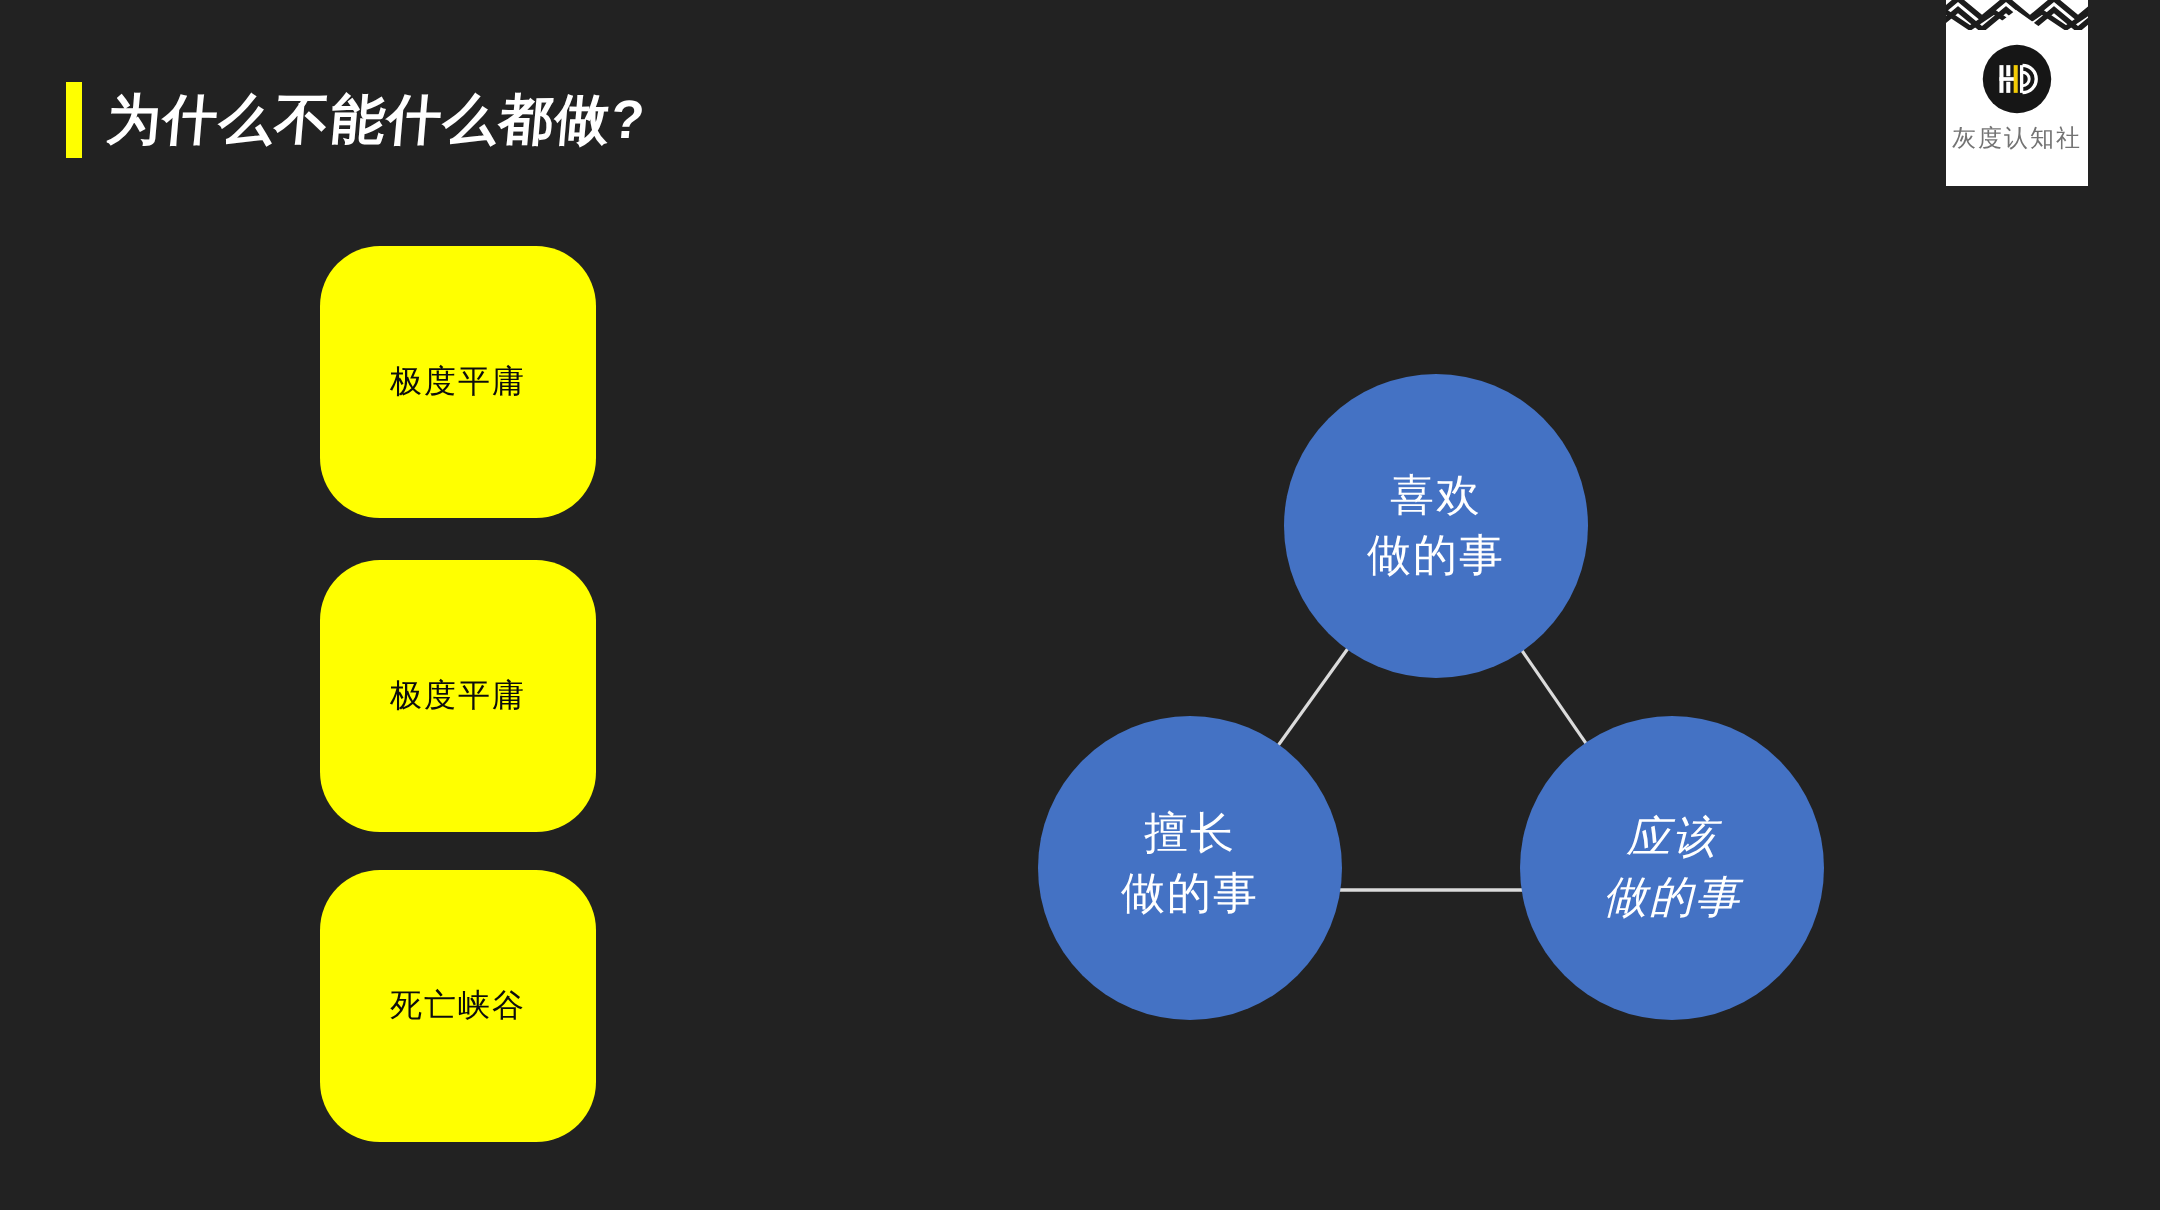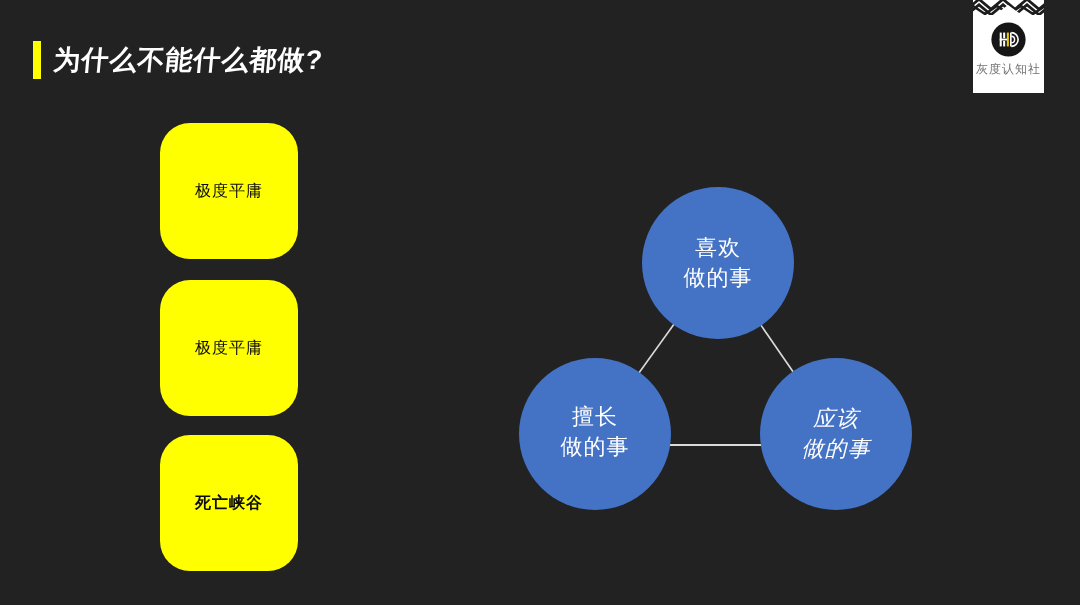--- a/index.html
+++ b/index.html
@@ -34,21 +34,21 @@
 
   
   .ybox {
     position: absolute; left: 160px; width: 138px; height: 136px;
     background: #FFFF00; border-radius: 30px;
     display: flex; align-items: center; justify-content: center;
   }
   .ybox .ybox-label { color: #0c0c0c; font-size: 16px; letter-spacing: 1px; }
   .ybox-1 { top: 123px; }
   .ybox-2 { top: 280px; }
-  .ybox-3 { top: 435px; font-weight: bold; }
+  .ybox-3 { top: 435px; }
 
   
   .connector-lines { position: absolute; inset: 0; z-index: 1; }
   .vcircle {
     position: absolute; width: 152px; height: 152px; border-radius: 50%;
     background: #4472C4; z-index: 2;
     display: flex; flex-direction: column; align-items: center; justify-content: center;
     text-align: right;
   }
   .vcircle span { display: block; color: #ffffff; font-size: 22px; line-height: 30px; letter-spacing: 1px; }

